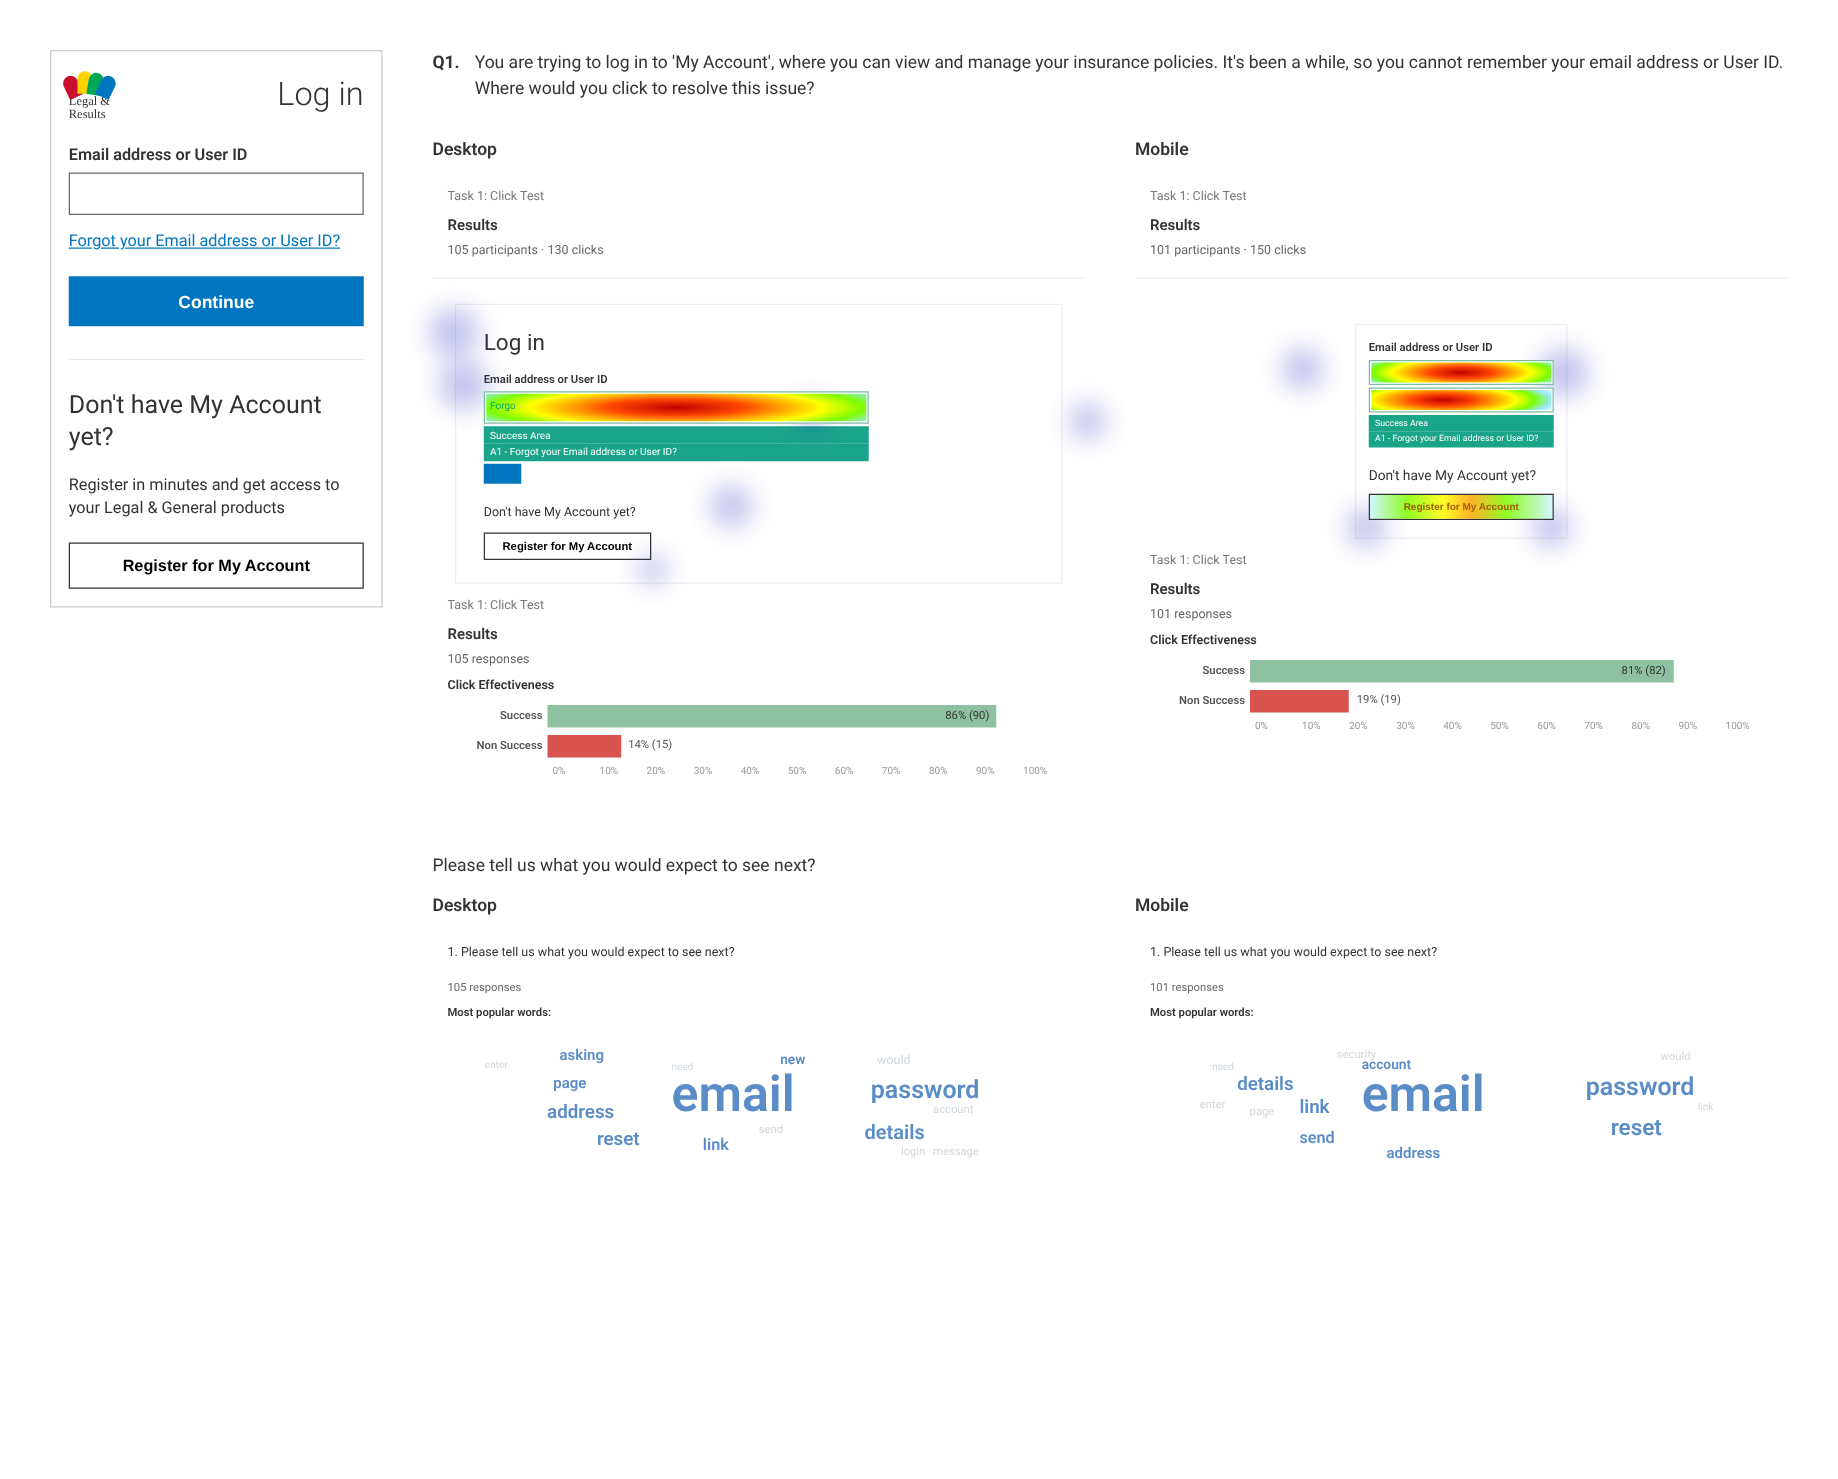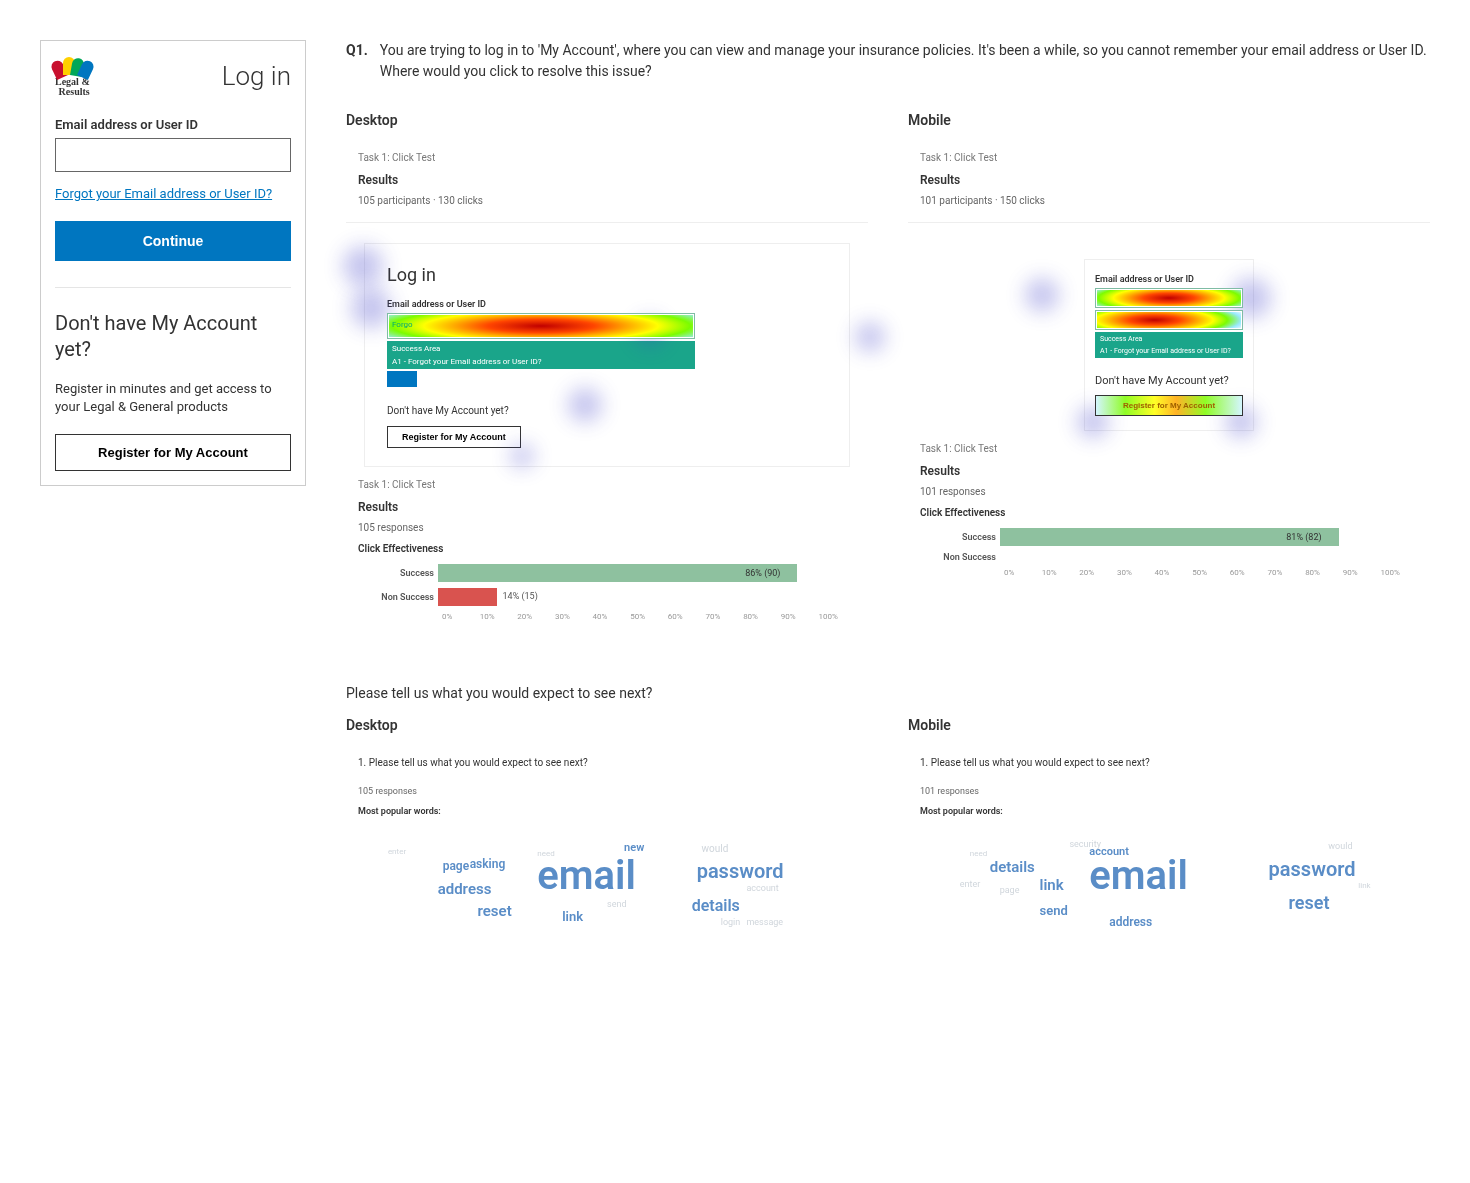--- a/index.html
+++ b/index.html
@@ -2,21 +2,21 @@
 <html><head>
 <meta charset="utf-8">
 <style>
   * { box-sizing: border-box; margin: 0; padding: 0; }
   body { font-family: -apple-system, BlinkMacSystemFont, "Segoe UI", Roboto, Arial, sans-serif; background: #fff; color: #333; width: 1470px; }
   .page { display: flex; padding: 40px; gap: 40px; align-items: flex-start; }
   
   
   .login-card { width: 266px; border: 1px solid #ccc; padding: 14px; font-size: 13px; flex-shrink: 0; }
   .login-head { display: flex; justify-content: space-between; align-items: center; margin-bottom: 20px; }
-  .logo { display:flex; flex-direction:column; align-items:flex-end; font-size:10px; font-family:Georgia,serif; line-height:1;font-weight:bold; }
+  .logo { display:flex; flex-direction:column; align-items:flex-start; font-size:10px; font-family:Georgia,serif; line-height:1; }
   .umbrella { width:34px; height:20px; position:relative; margin-bottom:2px; }
   .pane { position:absolute; bottom:0; width:12px; height:18px; border-top-left-radius:12px; border-top-right-radius:12px; }
   .p1 { left:0; background:#c8102e; transform:rotate(-25deg); transform-origin:bottom right; }
   .p2 { left:7px; background:#ffd100; }
   .p3 { left:14px; background:#00a758; transform:rotate(10deg); transform-origin:bottom left;}
   .p4 { left:21px; background:#0076c0; transform:rotate(25deg); transform-origin:bottom left;}
   .login-title { font-size: 26px; font-weight: 300; }
   .field-label { font-weight: 600; margin-bottom: 6px; display:block; font-size:13px;}
   .text-input { width: 100%; height: 34px; border: 1px solid #666; padding: 4px 6px; margin-bottom: 14px; }
   .forgot-link { color: #0076c0; text-decoration: underline; font-size: 13px; display:block; margin-bottom: 20px; }
@@ -52,21 +52,21 @@
   .ml-success { background:#1aa58a; color:#fff; font-size:8px; padding:3px 5px 2px; }
   .ml-success2 { background:#1aa58a; color:#fff; font-size:8px; padding:2px 5px 3px; margin-bottom:2px; display:flex; }
   .ml-blue-chunk { display:inline-block; width:30px; height:16px; background:#0076c0; vertical-align:top;}
   .ml-sub { font-size:10px; margin:18px 0 10px; }
   .ml-outline { border:1px solid #333; padding:5px 14px; font-size:9px; font-weight:600; background:#fff; }
   
   .eff-label { font-weight:600; font-size:10px; margin:10px 0 10px; }
   .bar-row { display:flex; align-items:center; gap:4px; font-size:9px; margin-bottom:6px;}
   .bar-row .name { width:76px; text-align:right; color:#555; font-weight:600;}
   .bar-track { flex:1; position:relative; height:18px; }
-  .bar-fill { height:100%; display:flex; align-items:center; justify-content:flex-end; padding-right:17px; color:#333; font-size:9px; }
+  .bar-fill { height:100%; display:flex; align-items:center; justify-content:flex-end; padding-right:6px; color:#333; font-size:9px; }
   .bar-fill.green { background:#8ec19f; }
   .bar-fill.red { background:#d9534f; color:#333; }
   .bar-pct { position:absolute; left:calc(var(--w) + 6px); top:3px; font-size:9px; color:#555;}
   .axis { display:flex; padding-left:84px; font-size:8px; color:#999;}
   .axis span { flex:1; }
   
   .section-q { font-size:14px; margin: 28px 0 16px; color:#333;}
   .wc-panel { padding:12px 12px; }
   .wc-q { font-size:10px; margin-bottom:18px;}
   .wc-resp { font-size:9px; color:#666; margin-bottom:10px;}
@@ -216,20 +216,24 @@
           <div class="stat">101 responses</div>
           <div class="eff-label">Click Effectiveness</div>
           <div class="bar-row">
             <div class="name">Success</div>
             <div class="bar-track">
                 <div class="bar-fill green" style="width:81%;">81% (82)</div>
               </div>
           </div>
           <div class="bar-row">
             <div class="name">Non Success</div>
+            <div class="bar-track">
+                <div class="bar-fill red" style="width:19%;"></div>
+                <span class="bar-pct" style="--w:19%;">19% (19)</span>
+              </div>
           </div>
           <div class="axis">
             <span>0%</span>
               <span>10%</span>
               <span>20%</span>
               <span>30%</span>
               <span>40%</span>
               <span>50%</span>
               <span>60%</span>
               <span>70%</span>
@@ -250,21 +254,21 @@
           <div class="wc-resp">105 responses</div>
           <div class="wc-pop">Most popular words:</div>
           <div class="wordcloud">
             <span style="font-size:40px;left:36%;top:30px;">email</span>
             <span style="font-size:20px;left:68%;top:35px;">password</span>
             <span style="font-size:16px;left:67%;top:72px;">details</span>
             <span style="font-size:15px;left:24%;top:78px;">reset</span>
             <span style="font-size:15px;left:16%;top:56px;">address</span>
             <span style="font-size:13px;left:41%;top:84px;">link</span>
             <span style="font-size:12px;left:17%;top:34px;">page</span>
-            <span style="font-size:12px;left:18%;top:32px;margin-left:22px;">asking</span>
+            <span style="font-size:12px;left:18%;top:12px;">asking</span>
             <span style="font-size:11px;left:44%;top:16px;padding-left:47px;">new</span>
             <span class="wc-faint" style="font-size:10px;left:69%;top:18px;">would</span>
             <span class="wc-faint" style="font-size:9px;left:50%;top:74px;">send</span>
             <span class="wc-faint" style="font-size:9px;left:78%;top:58px;">account</span>
             <span class="wc-faint" style="font-size:9px;left:64%;top:92px;padding-left:44px;">login</span>
             <span class="wc-faint" style="font-size:9px;left:78%;top:92px;">message</span>
             <span class="wc-faint" style="font-size:8px;left:36%;top:24px;">need</span>
             <span class="wc-faint" style="font-size:8px;left:6%;top:22px;">enter</span>
           </div>
         </div>

